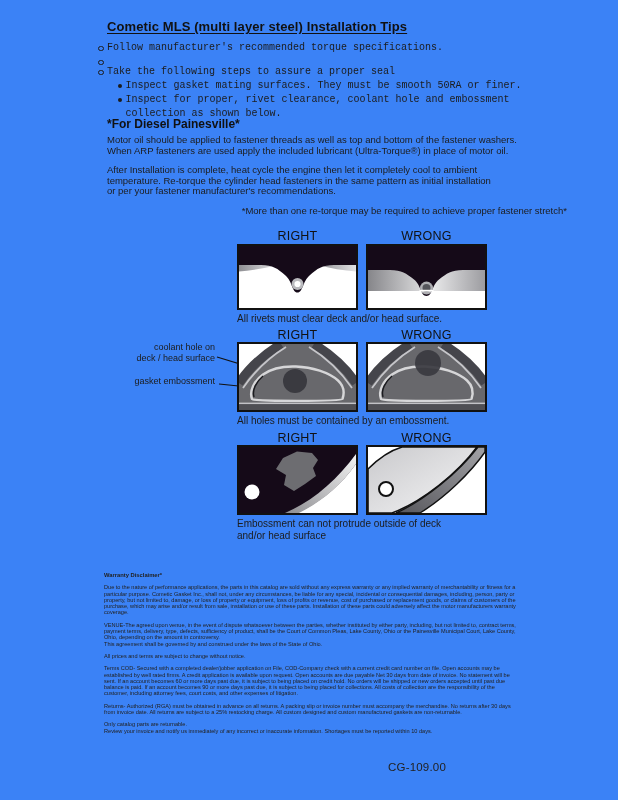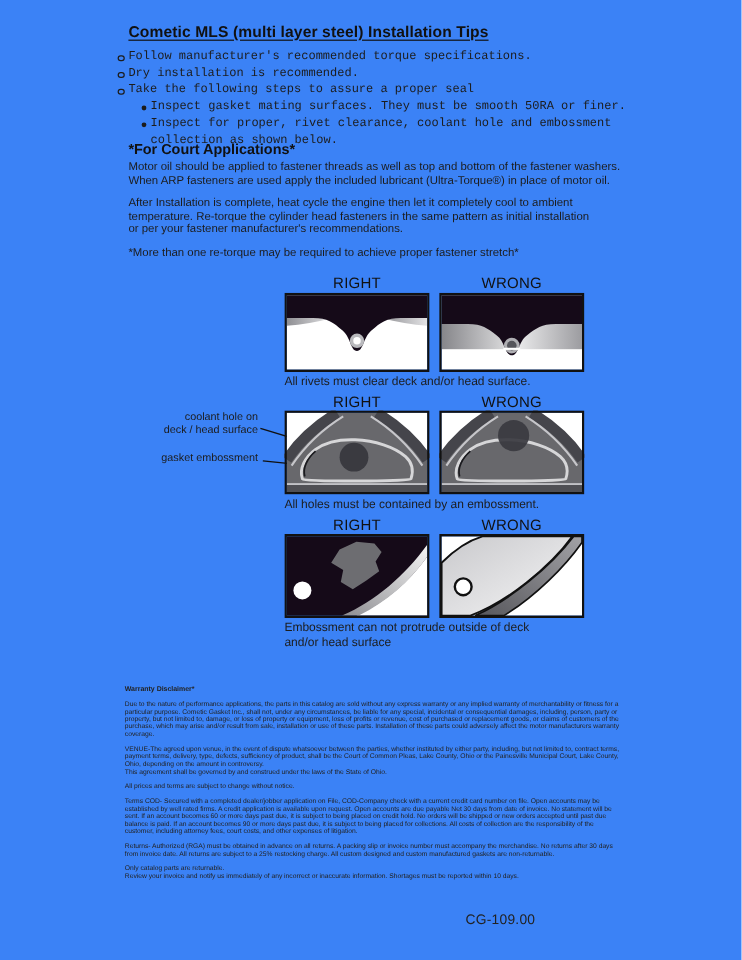--- a/index.html
+++ b/index.html
@@ -32,43 +32,42 @@
 
   <div class="abs title" style="left:107px;top:19px;">Cometic MLS (multi layer steel) Installation Tips</div>
 
   <div class="abs" style="left:98px;top:41px;width:470px;font-family:Liberation Mono, monospace;">
     <div class="bullet-row">
       <span class="odot"></span>
       <span>Follow manufacturer's recommended torque specifications.</span>
     </div>
     <div class="bullet-row">
       <span class="odot"></span>
-      <span>Dry installation is recommended.</span>
     </div>
     <div class="bullet-row">
       <span class="odot"></span>
       <span>Take the following steps to assure a proper seal</span>
     </div>
     <div class="bullet-row" style="margin-left:20px;">
       <span class="fdot"></span>
       <span>Inspect gasket mating surfaces.  They must be smooth 50RA or finer.</span>
     </div>
     <div class="bullet-row" style="margin-left:20px;">
       <span class="fdot"></span>
       <span>Inspect for proper, rivet clearance, coolant hole and embossment collection as shown below.</span>
     </div>
   </div>
 
-  <div class="abs h2" style="left:107px;top:117px;">*For Court Applications*</div>
+  <div class="abs h2" style="left:107px;top:117px;">*For Diesel Painesville*</div>
   <div class="abs para" style="left:107px;top:135px;width:460px;">Motor oil should be applied to fastener threads as well as top and bottom of the fastener washers.
 When ARP fasteners are used apply the included lubricant (Ultra-Torque®) in place of motor oil.</div>
   <div class="abs para" style="left:107px;top:165px;width:460px;">After Installation is complete, heat cycle the engine then let it completely cool to ambient
 temperature. Re-torque the cylinder head fasteners in the same pattern as initial installation
 or per your fastener manufacturer's recommendations.</div>
-  <div class="abs para" style="left:107px;top:206px;width:460px;">*More than one re-torque may be required to achieve proper fastener stretch*</div>
+  <div class="abs para" style="left:107px;top:206px;width:460px;text-align:right;">*More than one re-torque may be required to achieve proper fastener stretch*</div>
 
   <div class="abs dg-label" style="left:237px;top:229px;width:121px;">RIGHT</div>
   <div class="abs dg-label" style="left:366px;top:229px;width:121px;">WRONG</div>
 
   <div class="abs" style="left:237px;top:244px;">
     <svg width="121" height="66" viewBox="0 0 121 66">
       <defs>
         <linearGradient id="p1g" x1="0" y1="0" x2="1" y2="0">
           <stop offset="0" stop-color="#8f8f93"></stop>
             <stop offset="1" stop-color="#e3e3e5"></stop>

